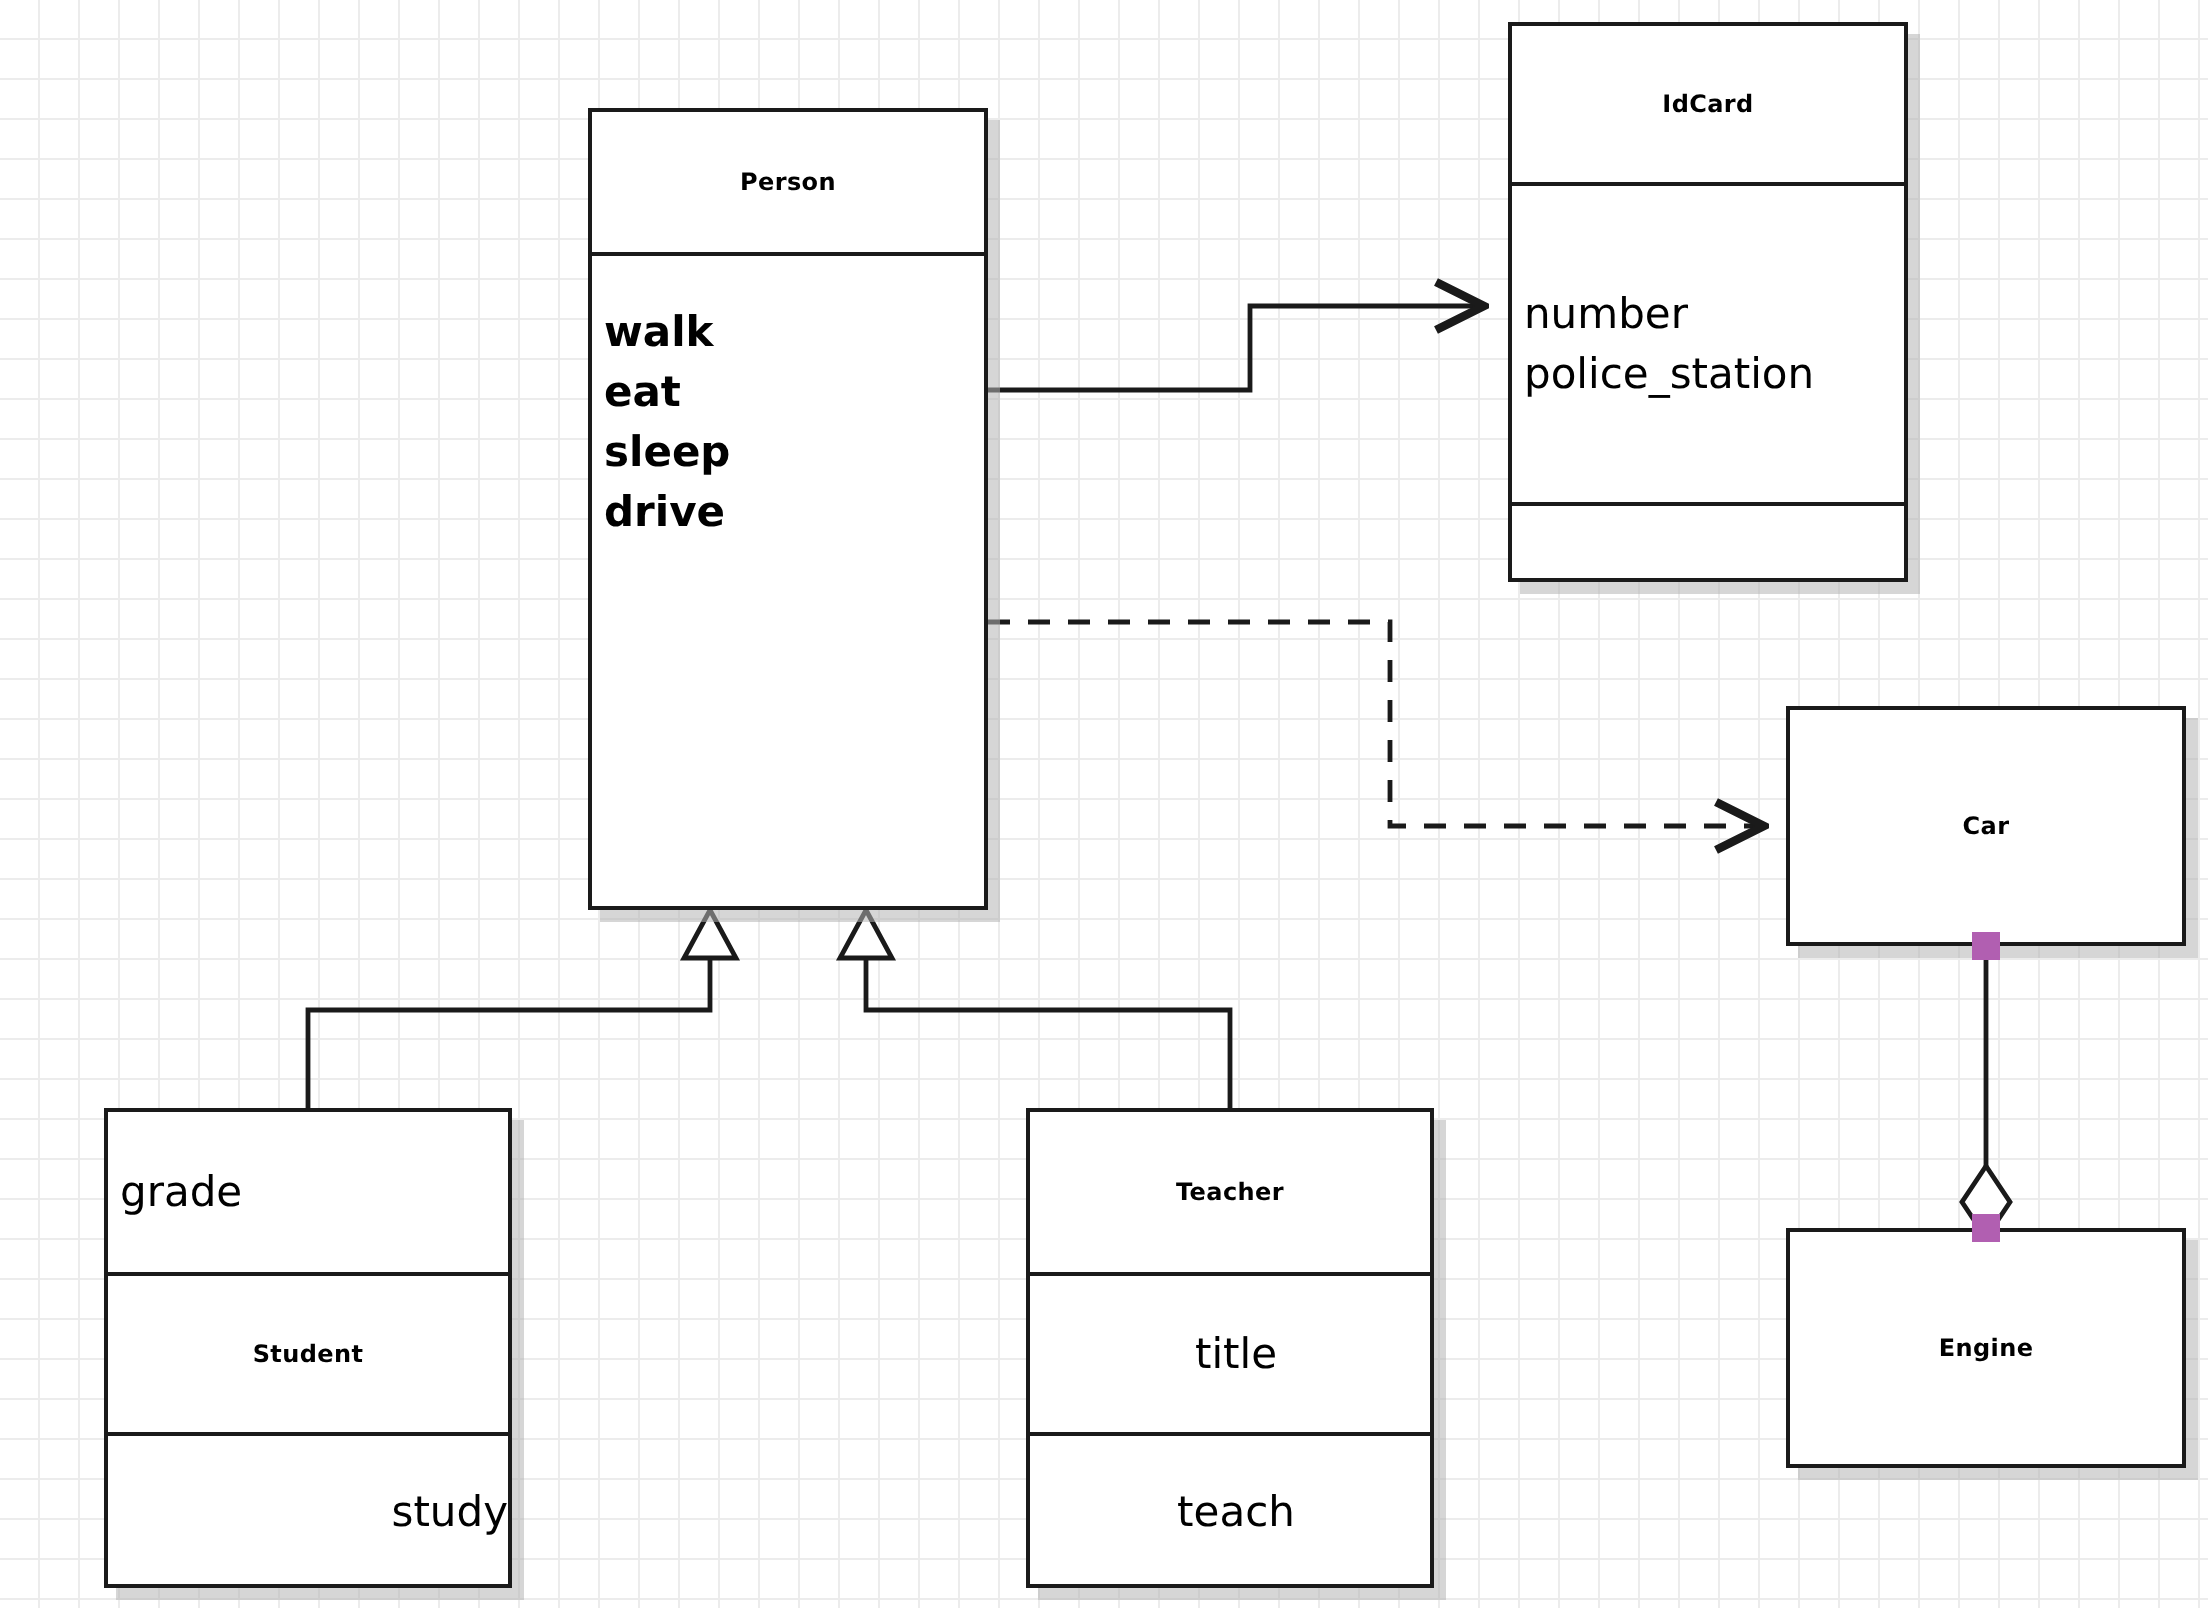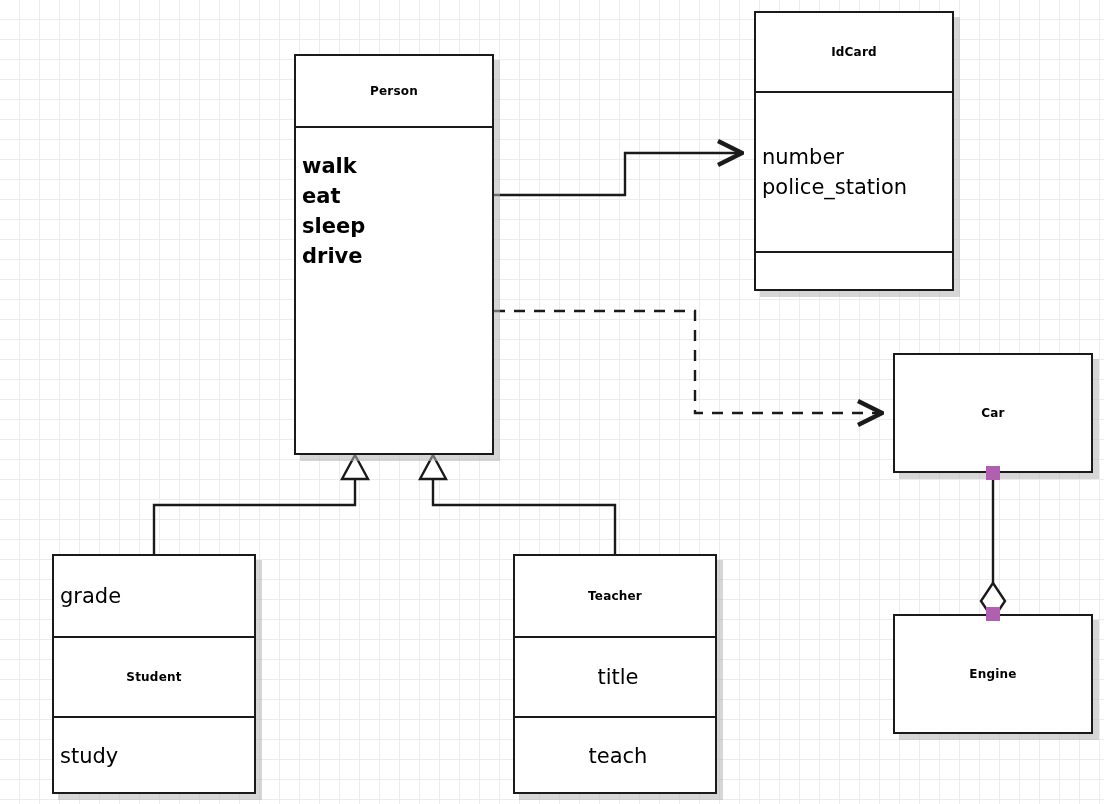--- a/index.html
+++ b/index.html
@@ -135,21 +135,21 @@
     <div class="compartment cmp-empty" style="height:38px;"></div>
   </div>
 
   <div class="uml-class" style="left:52px; top:554px; width:204px; height:240px;">
     <div class="compartment cmp-list" style="height:80px;">
       <span class="txt">grade</span>
     </div>
     <div class="compartment cmp-title" style="height:80px;">
       <span class="txt">Student</span>
     </div>
-    <div class="compartment cmp-list" style="height:78px;">
+    <div class="compartment cmp-list" style="height:78px;align-items:flex-end;">
       <span class="txt">study</span>
     </div>
   </div>
 
   <div class="uml-class" style="left:513px; top:554px; width:204px; height:240px;text-align:center;">
     <div class="compartment cmp-title" style="height:80px;">
       <span class="txt">Teacher</span>
     </div>
     <div class="compartment cmp-list" style="height:80px;">
       <span class="txt">title</span>

